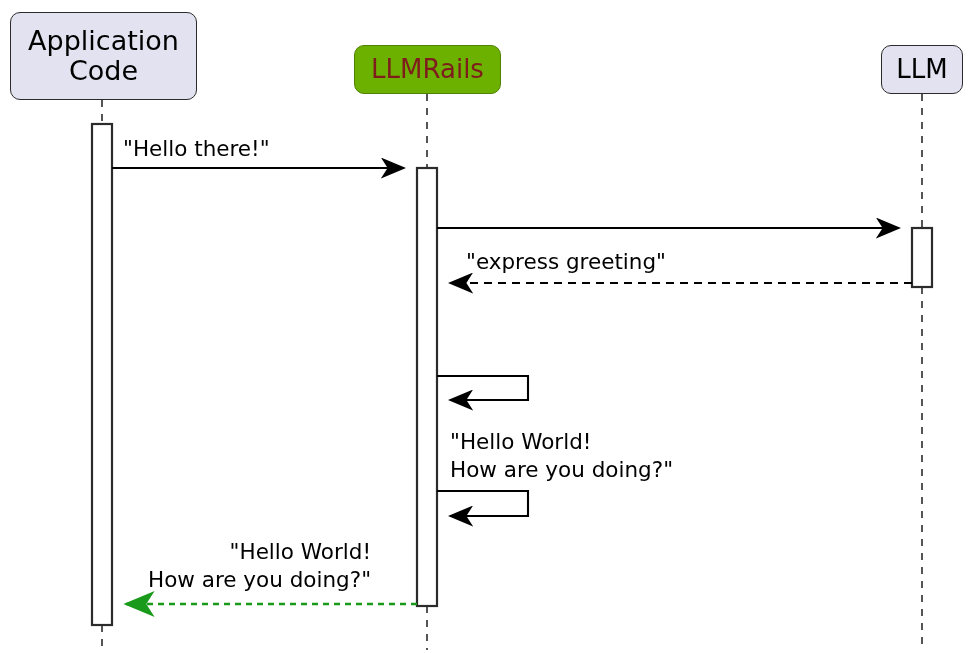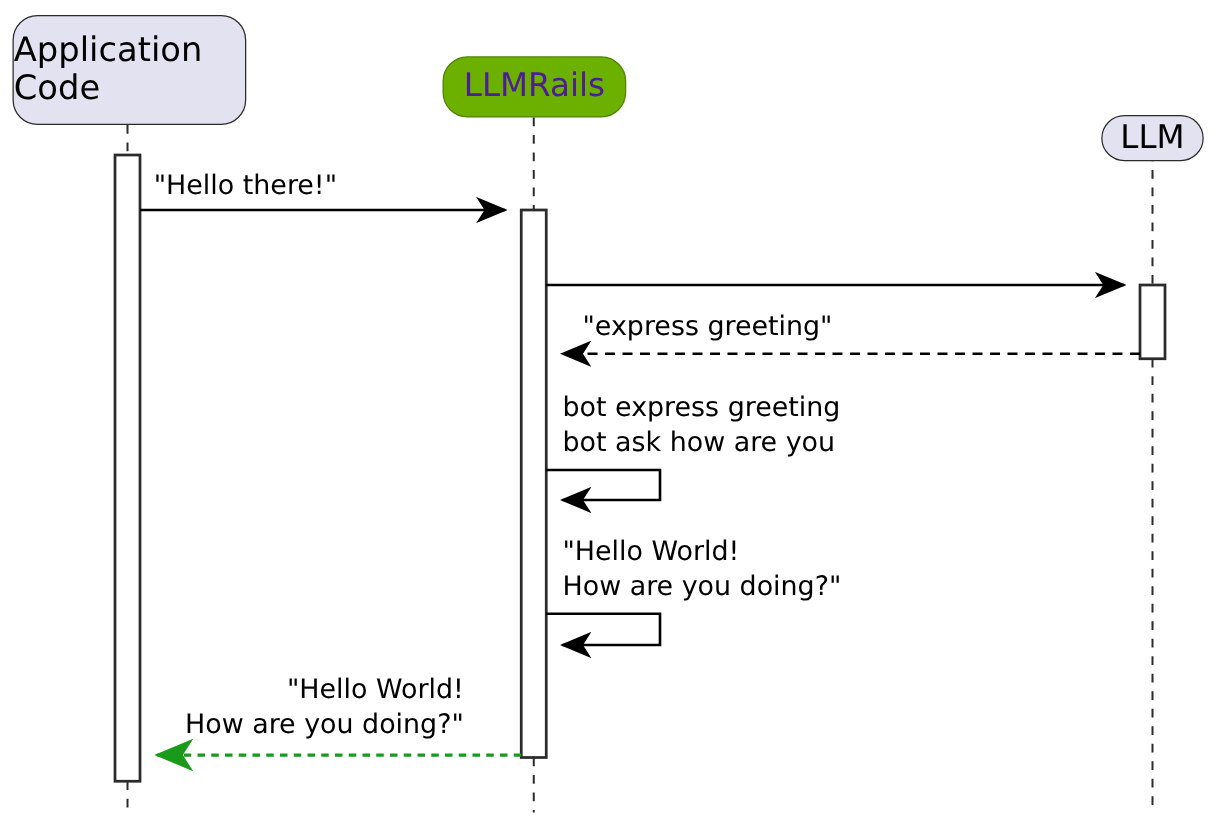--- a/index.html
+++ b/index.html
@@ -20,49 +20,48 @@
   .svg-layer {
     position: absolute;
     left: 0;
     top: 0;
     width: 972px;
     height: 653px;
   }
   .participant-box {
     position: absolute;
     box-sizing: border-box;
-    border-radius: 20px;
+    border-radius: 10px;
     border: 1.4px solid #2b2b2b;
     display: flex;
     align-items: center;
     justify-content: center;
-    text-align: left;
+    text-align: center;
     line-height: 1.12;
   }
   .participant-box.plain {
     background: #e2e2f0;
     color: #000000;
   }
   .participant-box.accent {
     background: #6cb000;
     border-color: #4e8200;
-    color: #4c1d95;
+    color: #7f1d1d;
   }
   .p-app {
     left: 10px; top: 12px; width: 187px; height: 88px;
     font-size: 27px;
   }
   .p-rails {
     left: 354px; top: 45px; width: 147px; height: 49px;
     font-size: 26px;
   }
   .p-llm {
-    left: 881px; top: 45px; width: 82px; height: 37px;
+    left: 881px; top: 45px; width: 82px; height: 49px;
     font-size: 26px;
-    margin-top: 47px;
   }
   .msg-label {
     position: absolute;
     font-size: 21.5px;
     color: #000000;
     line-height: 1.32;
     white-space: pre;
   }
   .msg-label.right-align {
     text-align: right;
@@ -133,22 +132,20 @@
 
   <div class="participant-box plain p-llm">
     <span>LLM</span>
   </div>
 
   <div class="msg-label lbl-hello-there">"Hello there!"</div>
 
 
   <div class="msg-label lbl-express">"express greeting"</div>
 
-  <div class="msg-label lbl-bot-intents">bot express greeting
-bot ask how are you</div>
 
   <div class="msg-label lbl-bot-utter">"Hello World!
 How are you doing?"</div>
 
   <div class="msg-label right-align lbl-final">"Hello World!
 How are you doing?"</div>
 
 </div>
 
 </body></html>

